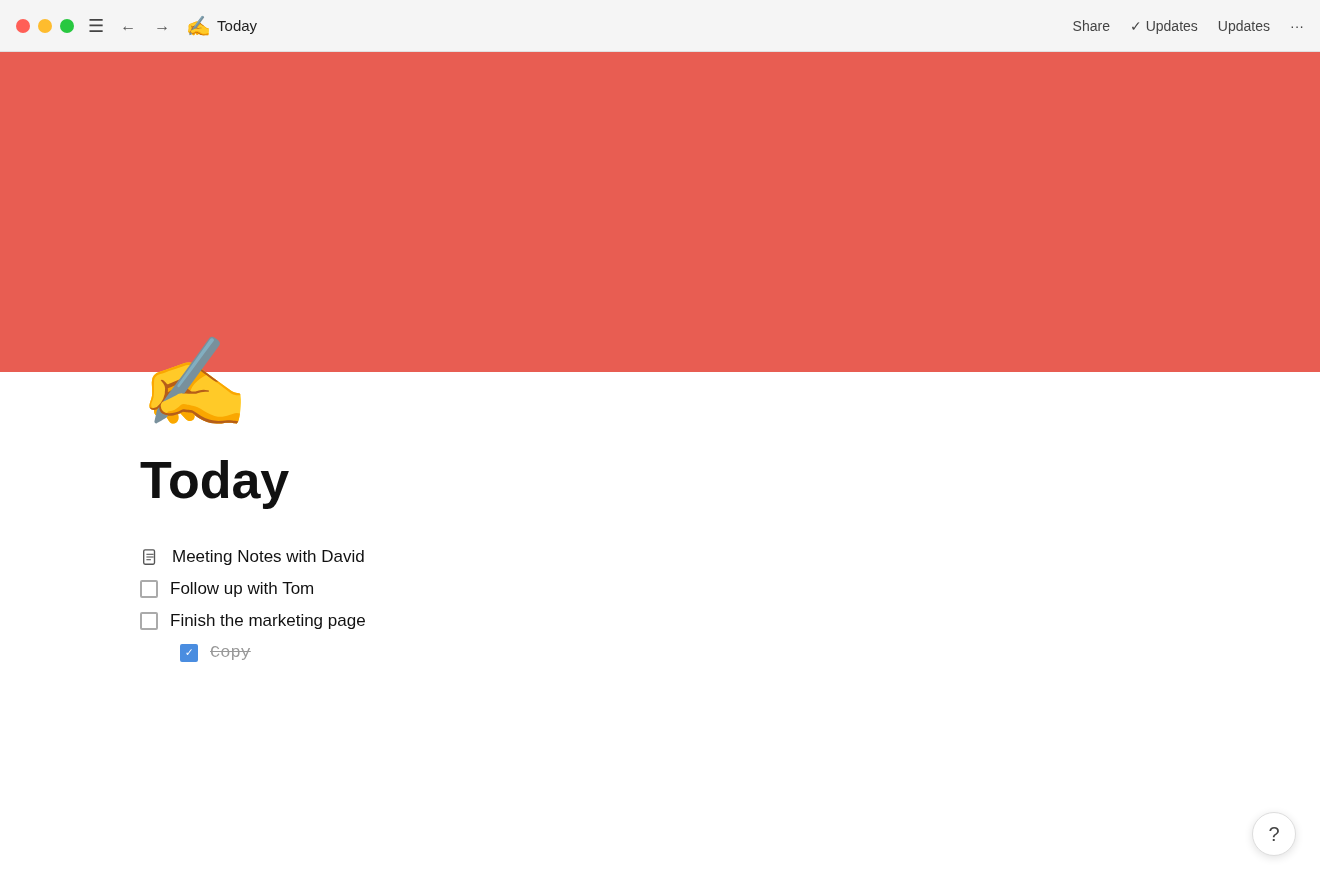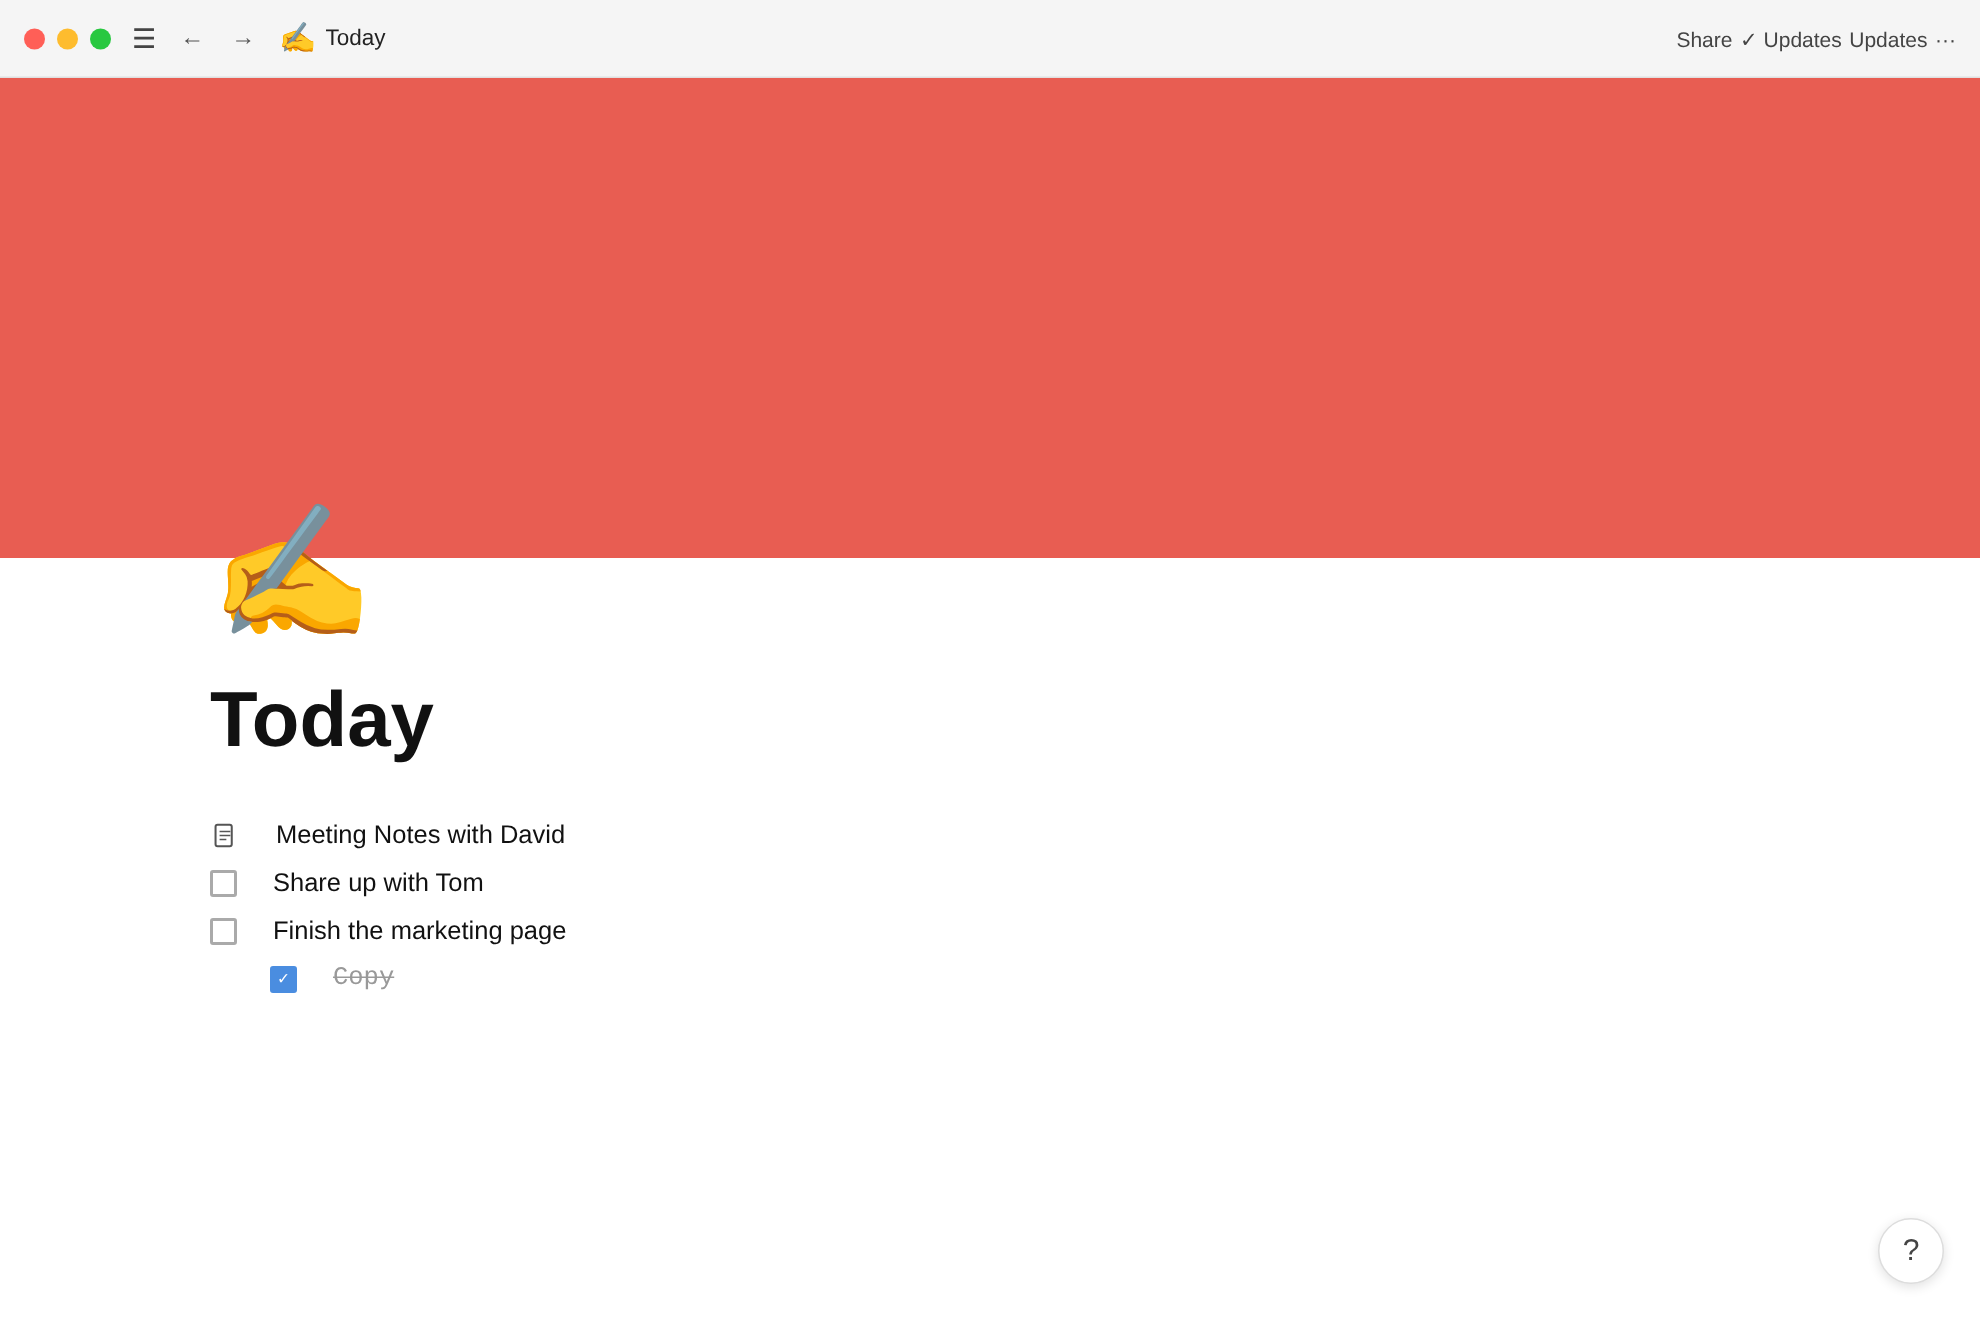--- a/index.html
+++ b/index.html
@@ -18,21 +18,21 @@
     .traffic-lights { display: flex; gap: 8px; align-items: center; }
     .tl { width: 14px; height: 14px; border-radius: 50%; }
     .tl-close { background: #ff5f57; }
     .tl-min { background: #febc2e; }
     .tl-max { background: #28c840; }
     .titlebar-menu { margin-left: 14px; font-size: 18px; color: #444; cursor: pointer; }
     .titlebar-nav { display: flex; gap: 6px; margin-left: 10px; }
     .nav-btn { background: none; border: none; font-size: 16px; color: #555; cursor: pointer; padding: 4px 6px; }
     .titlebar-icon { font-size: 20px; margin-left: 10px; }
     .titlebar-title { font-size: 15px; font-weight: 500; color: #222; margin-left: 6px; }
-    .titlebar-right { display: flex; align-items: flex-start; gap: 5px; margin-left: auto; }
+    .titlebar-right { display: flex; align-items: flex-start; gap: 20px; margin-left: auto; }
     .titlebar-right-btn { background: none; border: none; font-size: 14px; color: #444; cursor: pointer; display: flex; align-items: center; gap: 4px; }
 
     
     .hero {
       background: #e85d52;
       height: 320px;
       position: relative;
       width: 100%;
     }
 
@@ -83,21 +83,21 @@
     .checkbox.checked {
       background: #4a8de0;
       border-color: #4a8de0;
     }
     .checkbox.checked::after {
       content: '✓';
       color: #fff;
       font-size: 12px;
       font-weight: bold;
     }
-    .todo-text { font-size: 17px; color: #111; margin-left: 12px; }
+    .todo-text { font-size: 17px; color: #111; }
     .todo-text.strikethrough { text-decoration: line-through; color: #999; }
 
     
     .doc-icon {
       width: 20px;
       height: 20px;
       display: flex;
       align-items: center;
       justify-content: center;
       flex-shrink: 0;
@@ -175,21 +175,21 @@
           <line x1="6" y1="7" x2="14" y2="7" stroke="#555" stroke-width="1.2"></line>
           <line x1="6" y1="10" x2="14" y2="10" stroke="#555" stroke-width="1.2"></line>
           <line x1="6" y1="13" x2="11" y2="13" stroke="#555" stroke-width="1.2"></line>
         </svg>
       </div>
       <span class="todo-text">Meeting Notes with David</span>
     </div>
 
     <div class="todo-item">
       <div class="checkbox"></div>
-      <span class="todo-text">Share up with Tom</span>
+      <span class="todo-text">Follow up with Tom</span>
     </div>
 
 
     <div class="todo-item">
       <div class="checkbox"></div>
       <span class="todo-text">Finish the marketing page</span>
     </div>
 
     <div class="todo-item indented">
       <div class="checkbox checked"></div>

